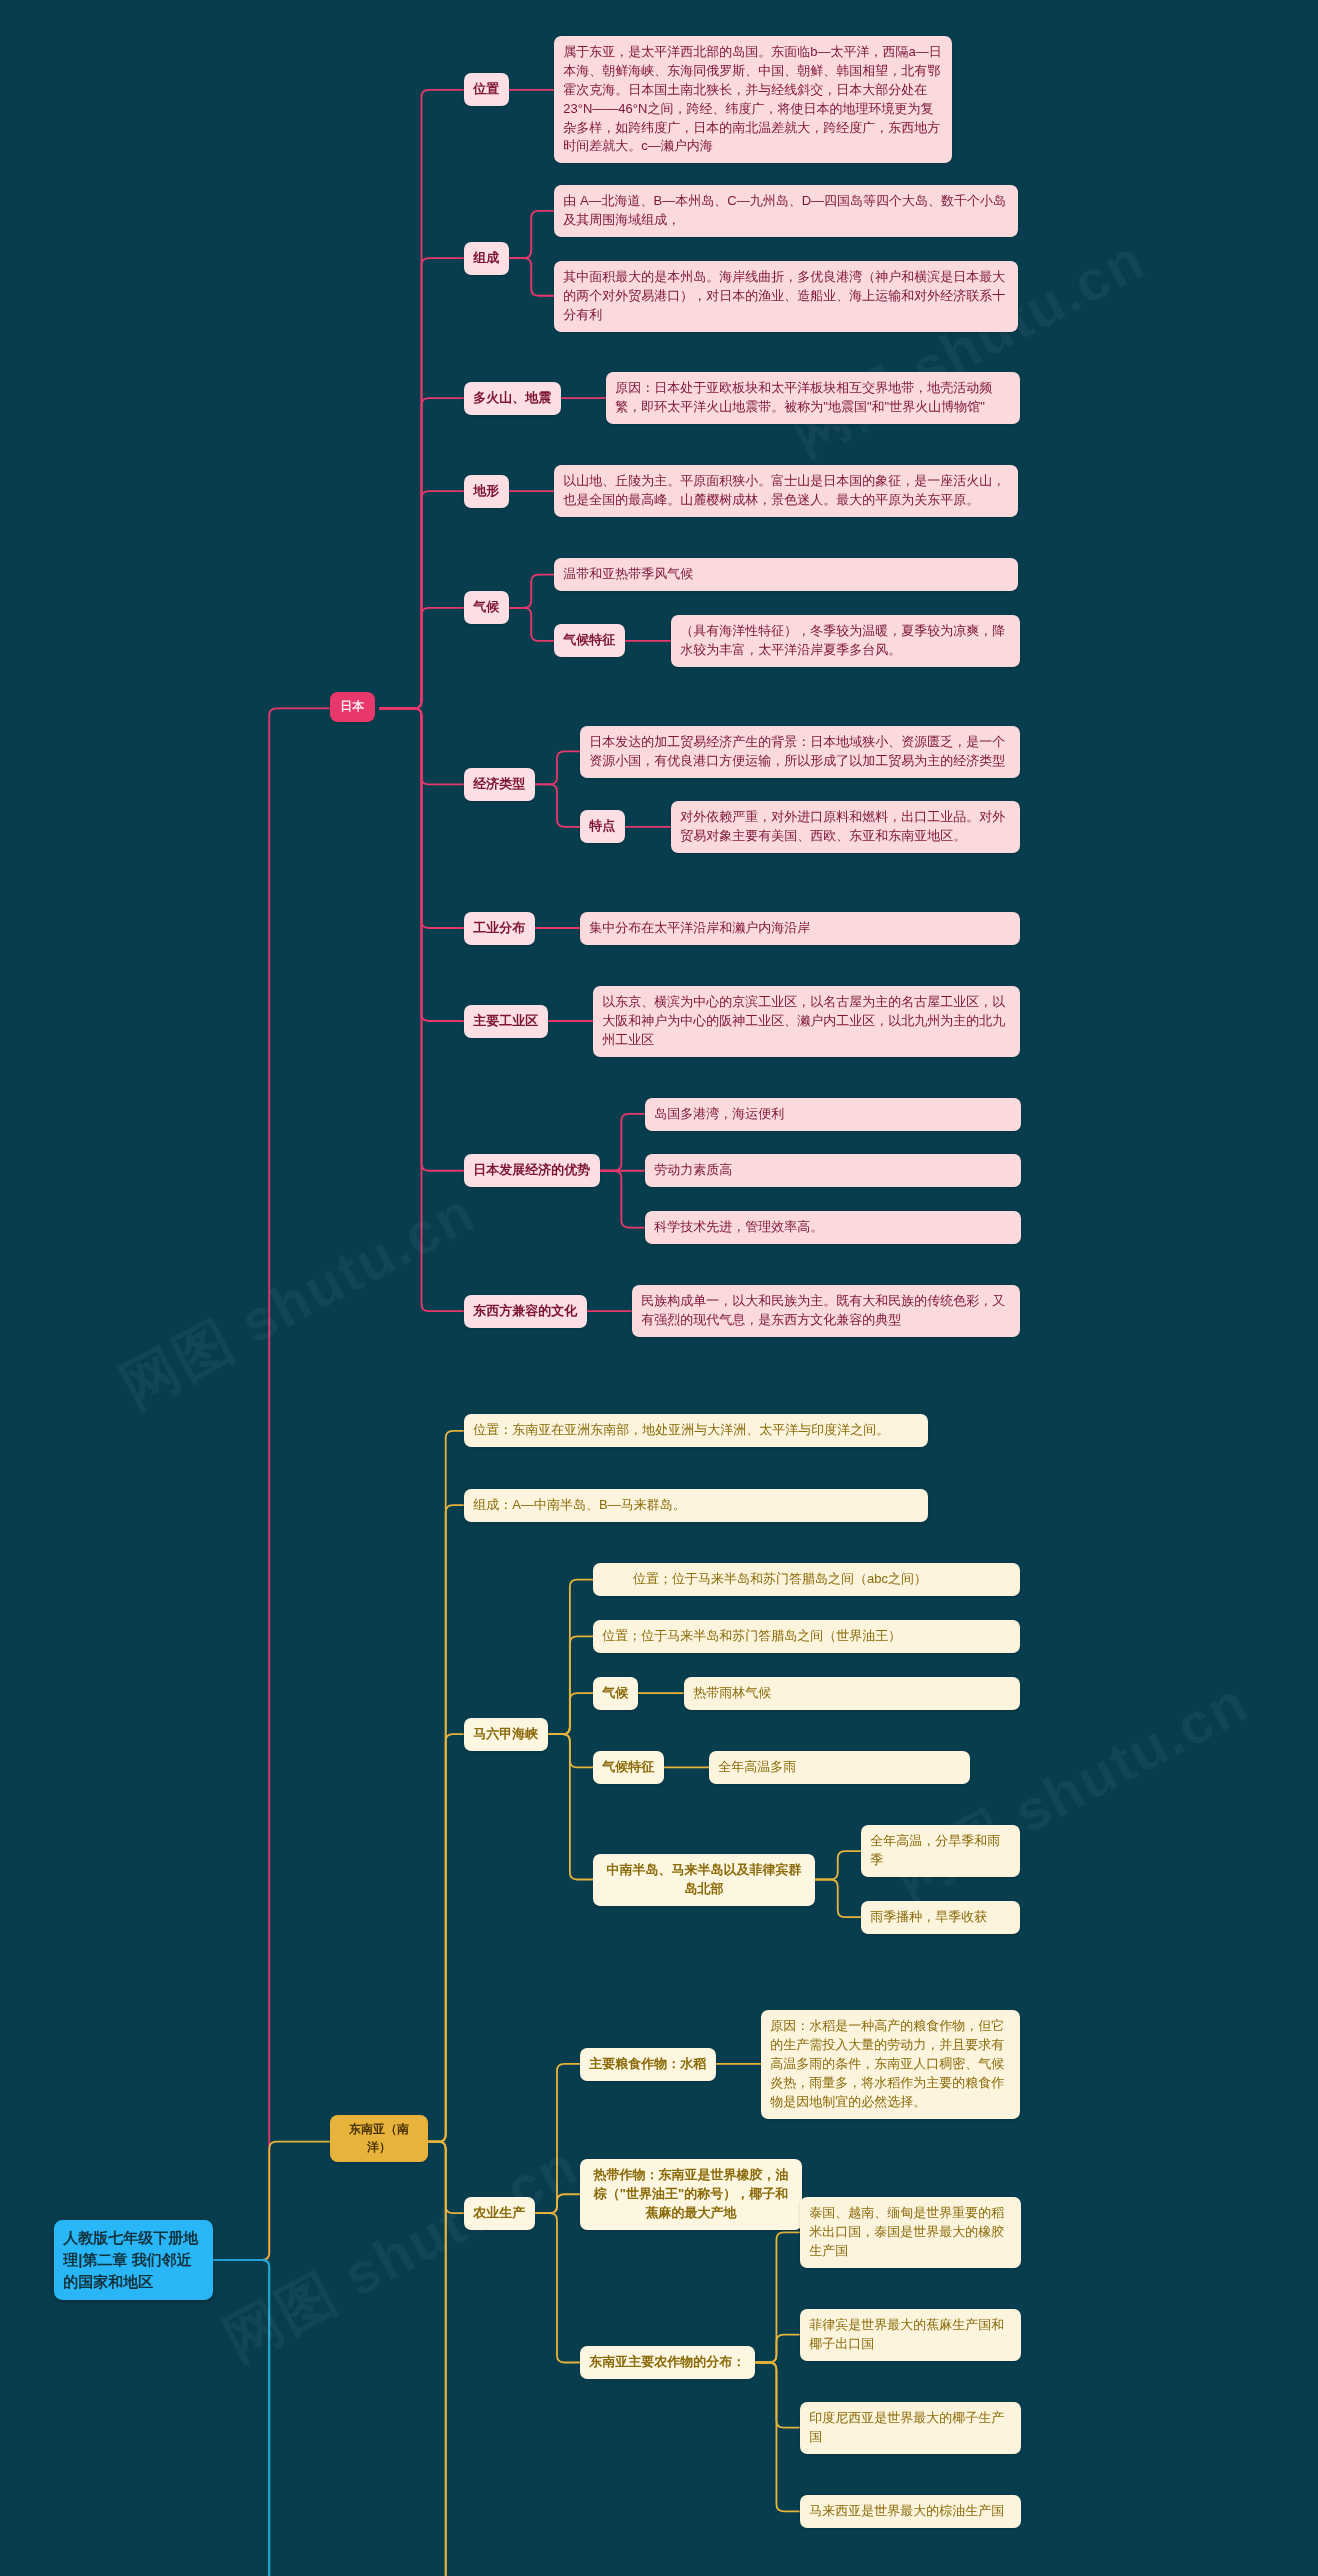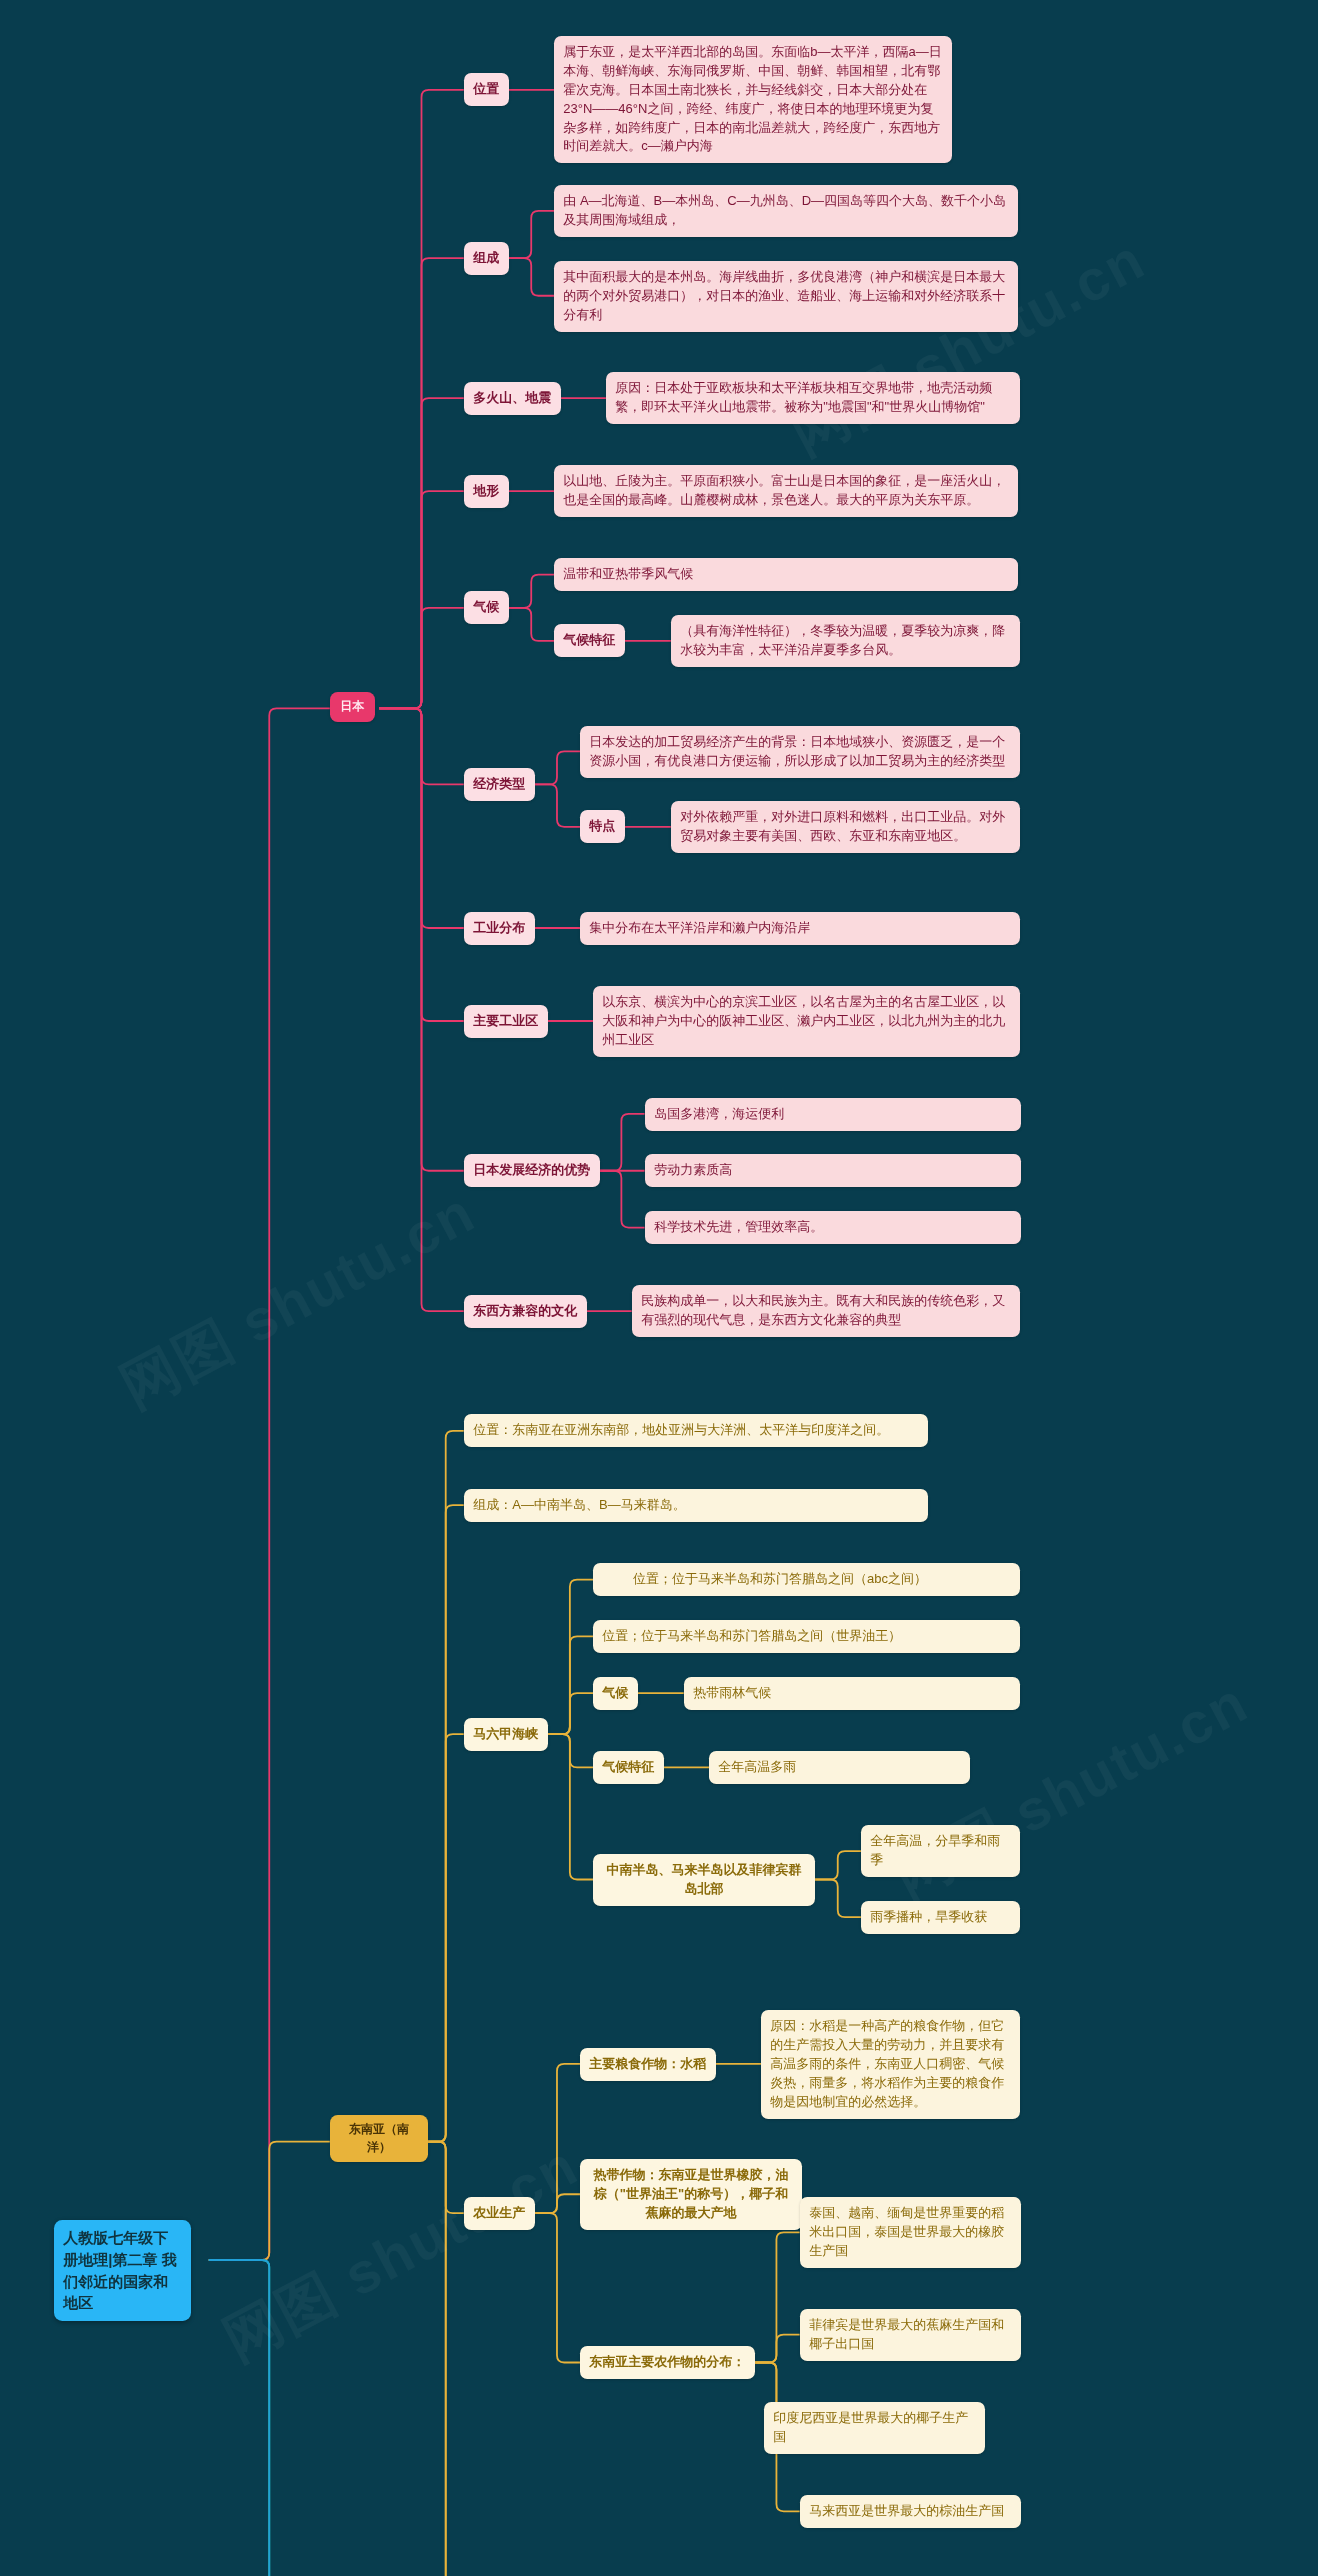--- a/index.html
+++ b/index.html
@@ -174,19 +174,19 @@
       <div class="node sea-k" style="left: 593px; max-width: 222px; top: 1854px;">中南半岛、马来半岛以及菲律宾群岛北部</div>
       <div class="node sea-n" style="left: 861px; width: 159px; top: 1825px;">全年高温，分旱季和雨季</div>
       <div class="node sea-n" style="left: 861px; width: 159px; top: 1901px;">雨季播种，旱季收获</div>
       <div class="node sea-k" style="left: 464px; max-width: 222px; top: 2197px;">农业生产</div>
       <div class="node sea-k" style="left: 580px; max-width: 222px; top: 2048px;">主要粮食作物：水稻</div>
       <div class="node sea-n" style="left: 761px; width: 259px; top: 2010px;">原因：水稻是一种高产的粮食作物，但它的生产需投入大量的劳动力，并且要求有高温多雨的条件，东南亚人口稠密、气候炎热，雨量多，将水稻作为主要的粮食作物是因地制宜的必然选择。</div>
       <div class="node sea-k" style="left: 580px; max-width: 222px; top: 2159px;">热带作物：东南亚是世界橡胶，油棕（"世界油王"的称号），椰子和蕉麻的最大产地</div>
       <div class="node sea-k" style="left: 580px; max-width: 222px; top: 2346px;">东南亚主要农作物的分布：</div>
       <div class="node sea-n" style="left: 800px; width: 221px; top: 2197px;">泰国、越南、缅甸是世界重要的稻米出口国，泰国是世界最大的橡胶生产国</div>
       <div class="node sea-n" style="left: 800px; width: 221px; top: 2309px;">菲律宾是世界最大的蕉麻生产国和椰子出口国</div>
-      <div class="node sea-n" style="left: 764px; width: 221px; top: 2402px;">印度尼西亚是世界最大的椰子生产国</div>
+      <div class="node sea-n" style="left: 800px; width: 221px; top: 2402px;">印度尼西亚是世界最大的椰子生产国</div>
       <div class="node sea-n" style="left: 800px; width: 221px; top: 2495px;">马来西亚是世界最大的棕油生产国</div>
       <div class="node hub sea" style="left: 330px; max-width: 98px; top: 2115px;">东南亚（南洋）</div>
-      <div class="node root" style="left: 54px; width: 137px; top: 2220px;">人教版七年级下册地理|第二章 我们邻近的国家和地区</div>
+      <div class="node root" style="left: 54px; width: 159px; top: 2220px;">人教版七年级下册地理|第二章 我们邻近的国家和地区</div>
     </div>
 </div>
 
 
 </body></html>

